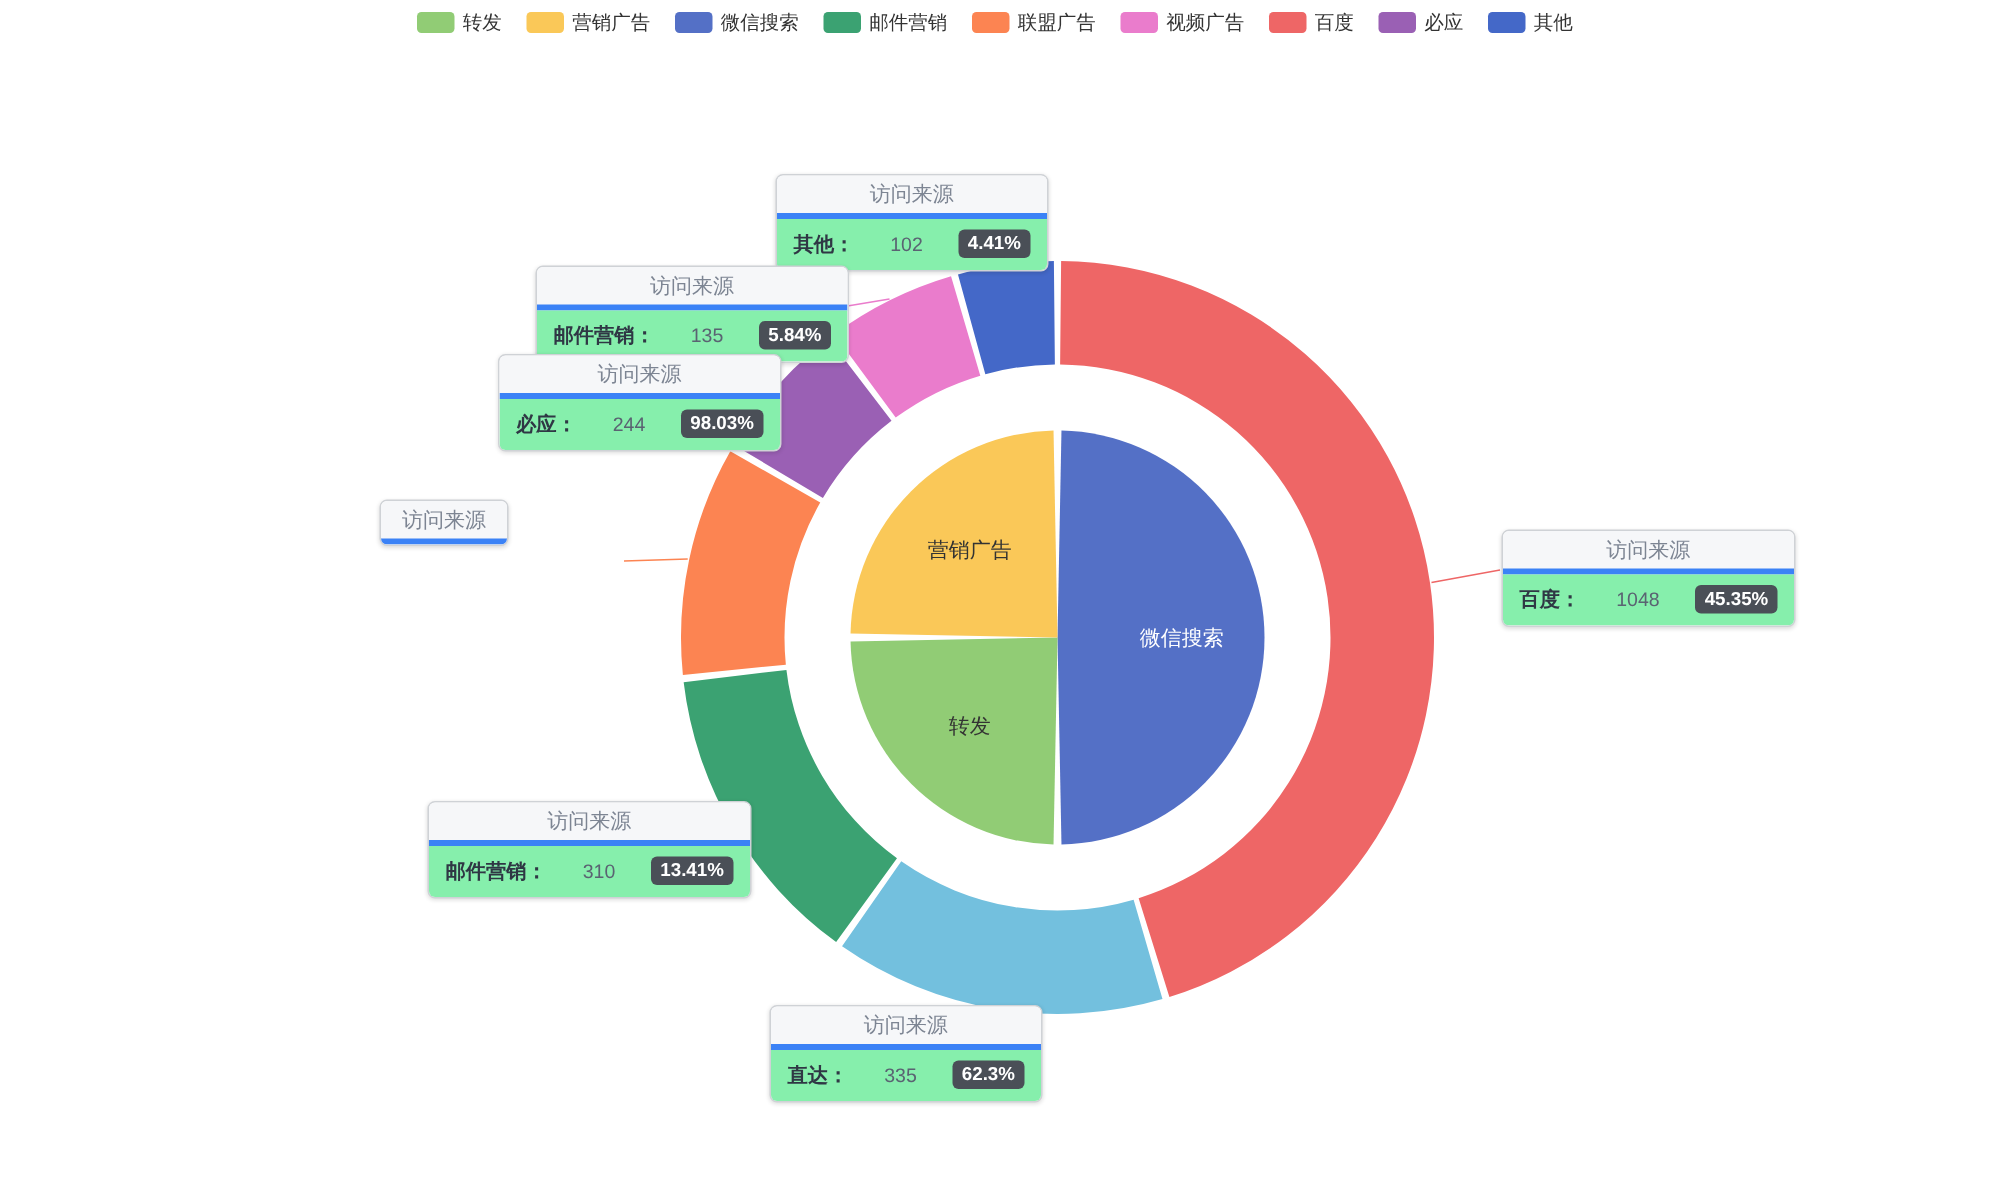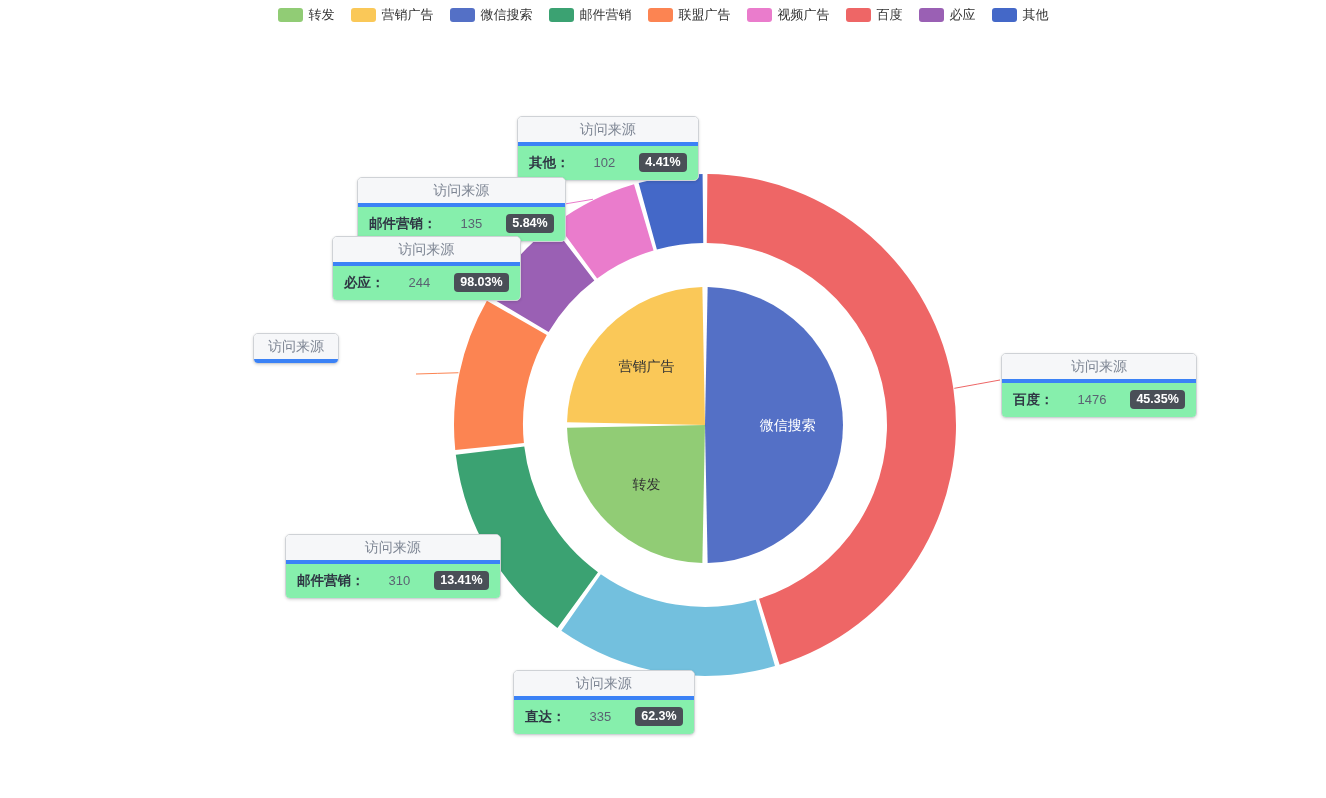--- a/index.html
+++ b/index.html
@@ -182,16 +182,16 @@
     <div class="tt-body">
       <span class="tt-name">直达：</span>
       <span class="tt-value">335</span>
       <span class="tt-pct">62.3%</span>
     </div>
   </div>
 <div class="tooltip" id="tt-baidu" style="left:1001px; top:353px;">
     <div class="tt-head">访问来源</div>
     <div class="tt-body">
       <span class="tt-name">百度：</span>
-      <span class="tt-value">1476</span>
+      <span class="tt-value">1048</span>
       <span class="tt-pct">45.35%</span>
     </div>
   </div>
 
 </body></html>

